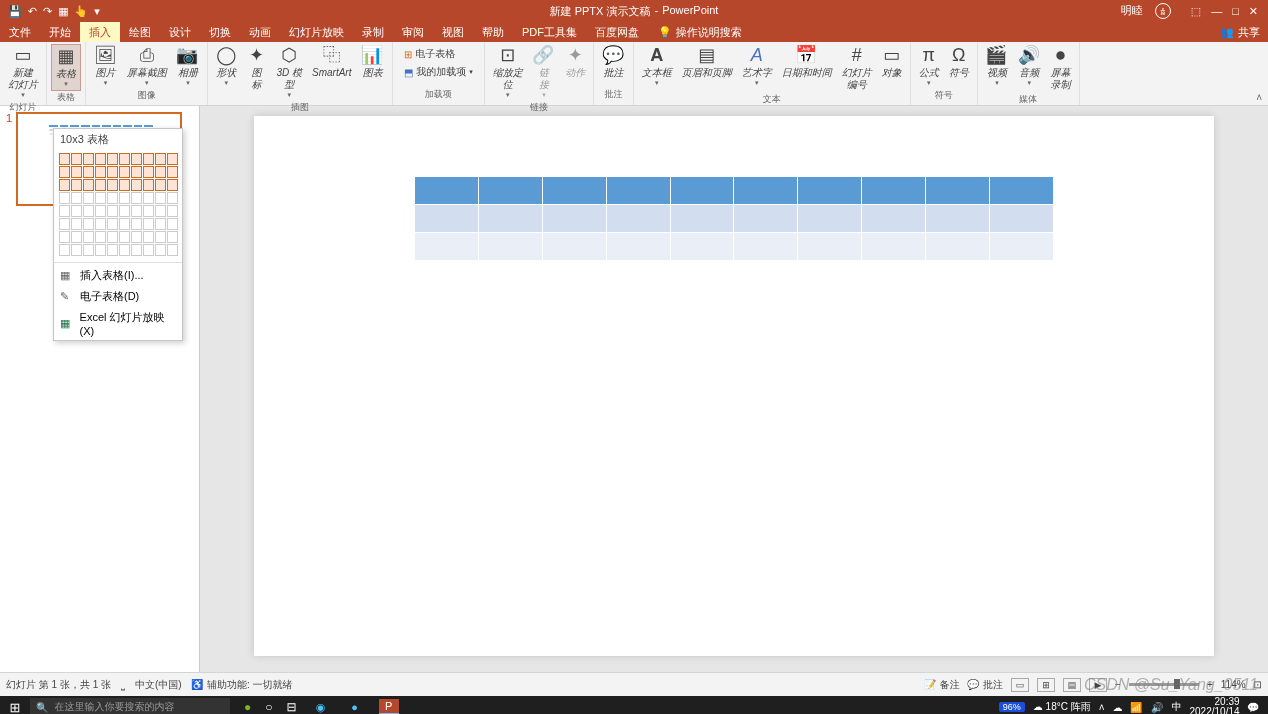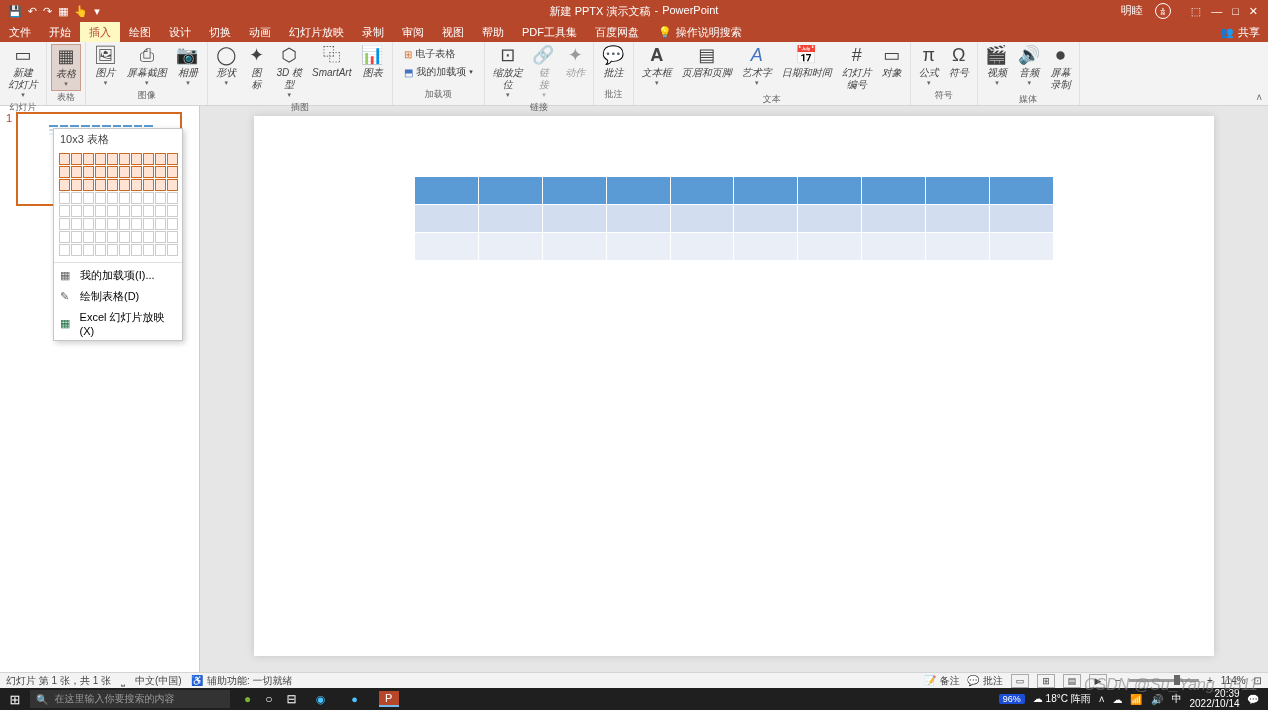--- a/index.html
+++ b/index.html
@@ -60,21 +60,21 @@
 
 .slide-area { flex: 1; display: flex; align-items: flex-start; justify-content: center; padding: 10px 20px; overflow: auto; }
 .slide-canvas { width: 960px; height: 540px; background: #fff; box-shadow: 0 0 8px rgba(0,0,0,0.15); position: relative; }
 .slide-table { position: absolute; top: 60px; left: 160px; width: 640px; border-collapse: collapse; }
 .slide-table td { border: 1px solid #fff; height: 28px; }
 .slide-table tr.header td { background: #5b9bd5; }
 .slide-table tr.row-odd td { background: #d2deef; }
 .slide-table tr.row-even td { background: #eaeff7; }
 
 
-.status-bar { height: 16px; background: #f3f3f3; border-top: 1px solid #d4d4d4; display: flex; align-items: center; font-size: 10px; color: #444; padding: 0 6px; gap: 10px; }
+.status-bar { height: 24px; background: #f3f3f3; border-top: 1px solid #d4d4d4; display: flex; align-items: center; font-size: 10px; color: #444; padding: 0 6px; gap: 10px; }
 .status-bar .right { margin-left: auto; display: flex; align-items: center; gap: 8px; }
 .status-bar .view-btn { width: 18px; height: 14px; border: 1px solid #aaa; display: inline-flex; align-items: center; justify-content: center; font-size: 9px; cursor: pointer; }
 .zoom-slider { width: 70px; height: 3px; background: #999; position: relative; }
 .zoom-slider .thumb { width: 6px; height: 10px; background: #666; position: absolute; top: -4px; left: 45px; }
 
 
 .taskbar { height: 22px; background: #1f1f1f; display: flex; align-items: center; color: #fff; font-size: 10px; }
 .taskbar .start { width: 30px; text-align: center; font-size: 13px; }
 .taskbar .search-box { background: #333; width: 200px; height: 18px; display: flex; align-items: center; padding: 0 6px; color: #999; gap: 6px; }
 .taskbar .tb-icons { display: flex; gap: 14px; padding: 0 14px; align-items: center; }
@@ -432,25 +432,25 @@
         <div class="cell"></div>
         <div class="cell"></div>
         <div class="cell"></div>
         <div class="cell"></div>
         <div class="cell"></div>
       </div>
     </div>
   <div class="sep"></div>
   <div class="menu-item">
       <span class="mi-icon">▦</span>
-      <span>我的加载项(I)...</span>
+      <span>插入表格(I)...</span>
     </div>
   <div class="menu-item">
       <span class="mi-icon">✎</span>
-      <span>绘制表格(D)</span>
+      <span>电子表格(D)</span>
     </div>
   <div class="menu-item">
       <span class="mi-icon" style="color:#217346">▦</span>
       <span>Excel 幻灯片放映(X)</span>
     </div>
 </div>
 
 <div class="main">
   <div class="slide-panel">
     <div class="slide-thumb-wrap">

